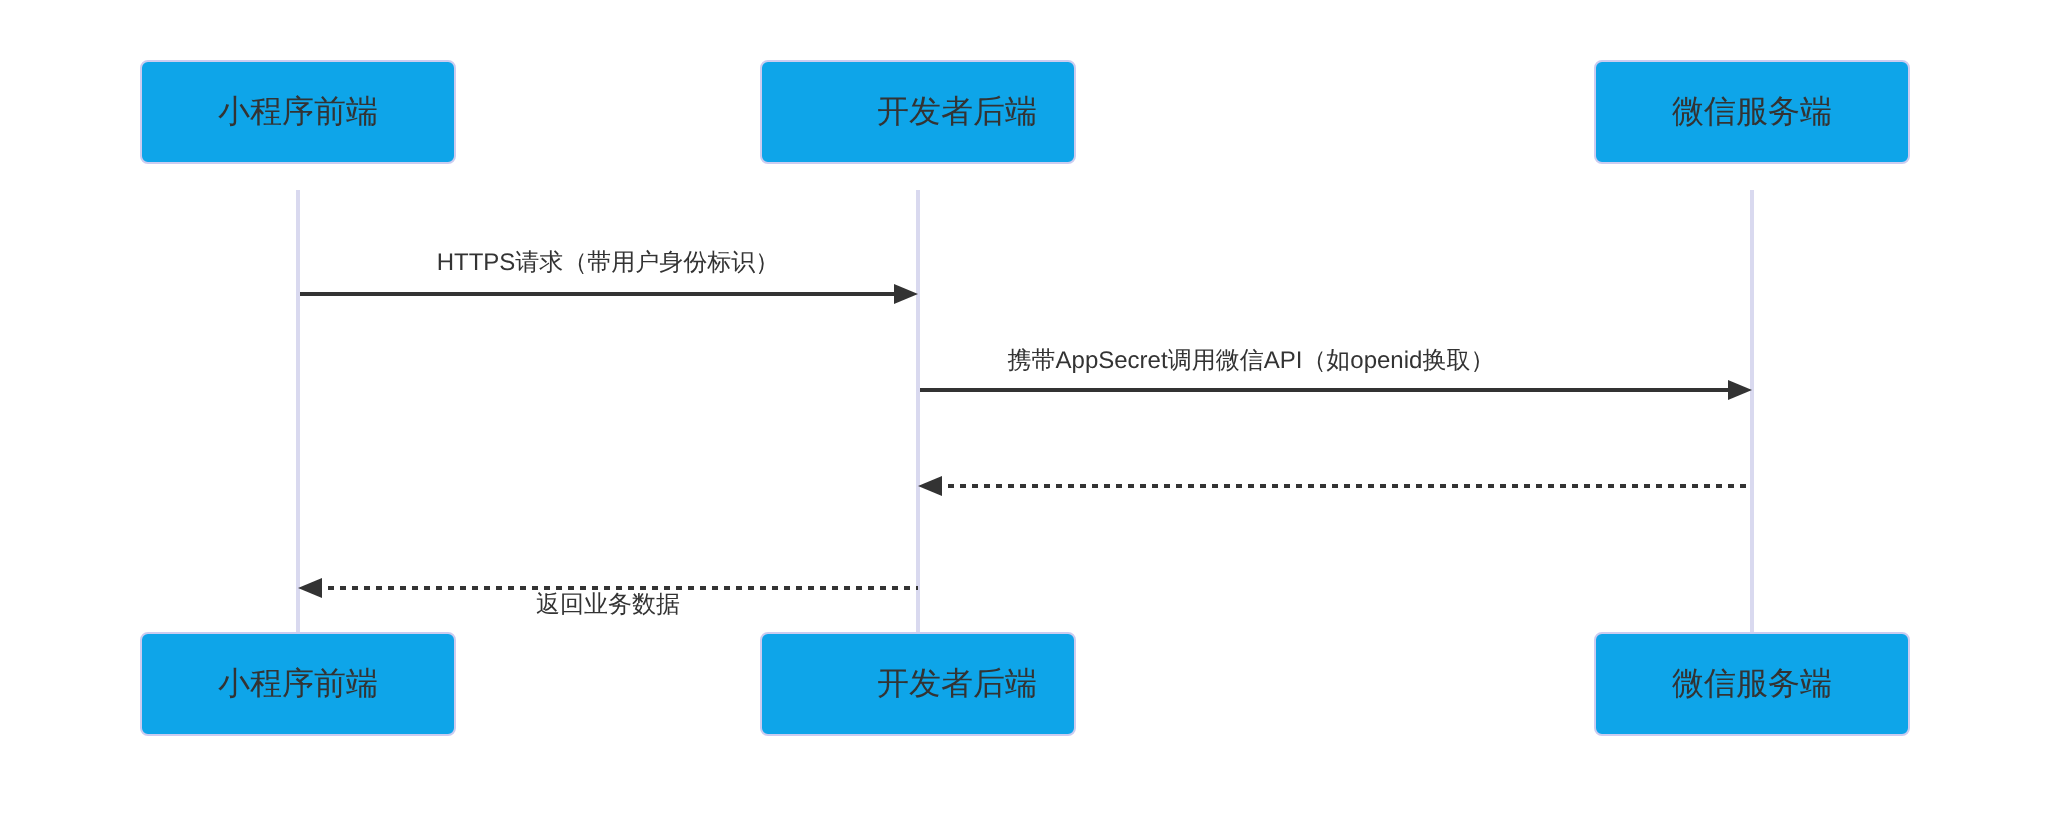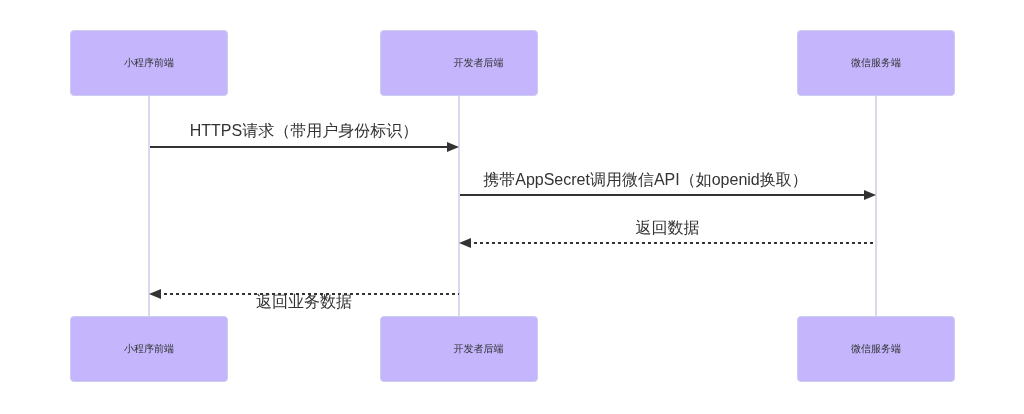--- a/index.html
+++ b/index.html
@@ -11,28 +11,28 @@
     width: 1024px;
     height: 414px;
     background: #ffffff;
     overflow: hidden;
   }
 
   
   .actor {
     position: absolute;
     width: 158px;
-    height: 66px;
-    background: #c4b5fd;
+    height: 52px;
+    background: #0ea5e9;
     border: 1px solid #CCCCF0;
     border-radius: 4px;
     display: flex;
     align-items: center;
     justify-content: center;
-    font-size: 10px;
+    font-size: 16px;
     color: #333333;
     z-index: 3;
   }
   .actor.row-top    { top: 30px; }
   .actor.row-bottom { top: 316px; }
   .actor.col-1 { left: 70px; }
   .actor.col-2 { left: 380px; padding-left: 39px; }
   .actor.col-3 { left: 797px; font-family: Liberation Serif, serif; }
 
   
@@ -82,28 +82,28 @@
   }
   .ah1 { top: 142px; left: 447px; }
   .ah2 { top: 190px; left: 864px; }
   .ah3 { top: 238px; left: 459px; }
   .ah4 { top: 289px; left: 149px; }
 
   
   .msg-label {
     position: absolute;
     text-align: center;
-    font-size: 16px;
+    font-size: 12px;
     line-height: 20px;
     color: #333333;
     z-index: 2;
     white-space: nowrap;
   }
   .lb1 { top: 121px; left: 149px; width: 310px; }
-  .lb2 { top: 170px; left: 459px; width: 333px; margin-left: 20px; }
+  .lb2 { top: 170px; left: 459px; width: 333px; }
   .lb3 { top: 218px; left: 459px; width: 417px; }
   .lb4 { top: 268px; left: 149px; width: 310px; margin-top: 24px; }
 </style>
 </head>
 <body>
 
 <div class="canvas">
 
   <div class="lifeline l1"></div>
   <div class="lifeline l2"></div>
@@ -130,21 +130,20 @@
   </div>
 
   <div class="msg-label lb1">HTTPS请求（带用户身份标识）</div>
   <div class="msg-line solid m1"></div>
   <div class="arrowhead right ah1"></div>
 
   <div class="msg-label lb2">携带AppSecret调用微信API（如openid换取）</div>
   <div class="msg-line solid m2"></div>
   <div class="arrowhead right ah2"></div>
 
-  <div class="msg-label lb3">返回数据</div>
   <div class="msg-line dashed m3"></div>
   <div class="arrowhead left ah3"></div>
 
   <div class="msg-label lb4">返回业务数据</div>
   <div class="msg-line dashed m4"></div>
   <div class="arrowhead left ah4"></div>
 
 </div>
 
 </body></html>

